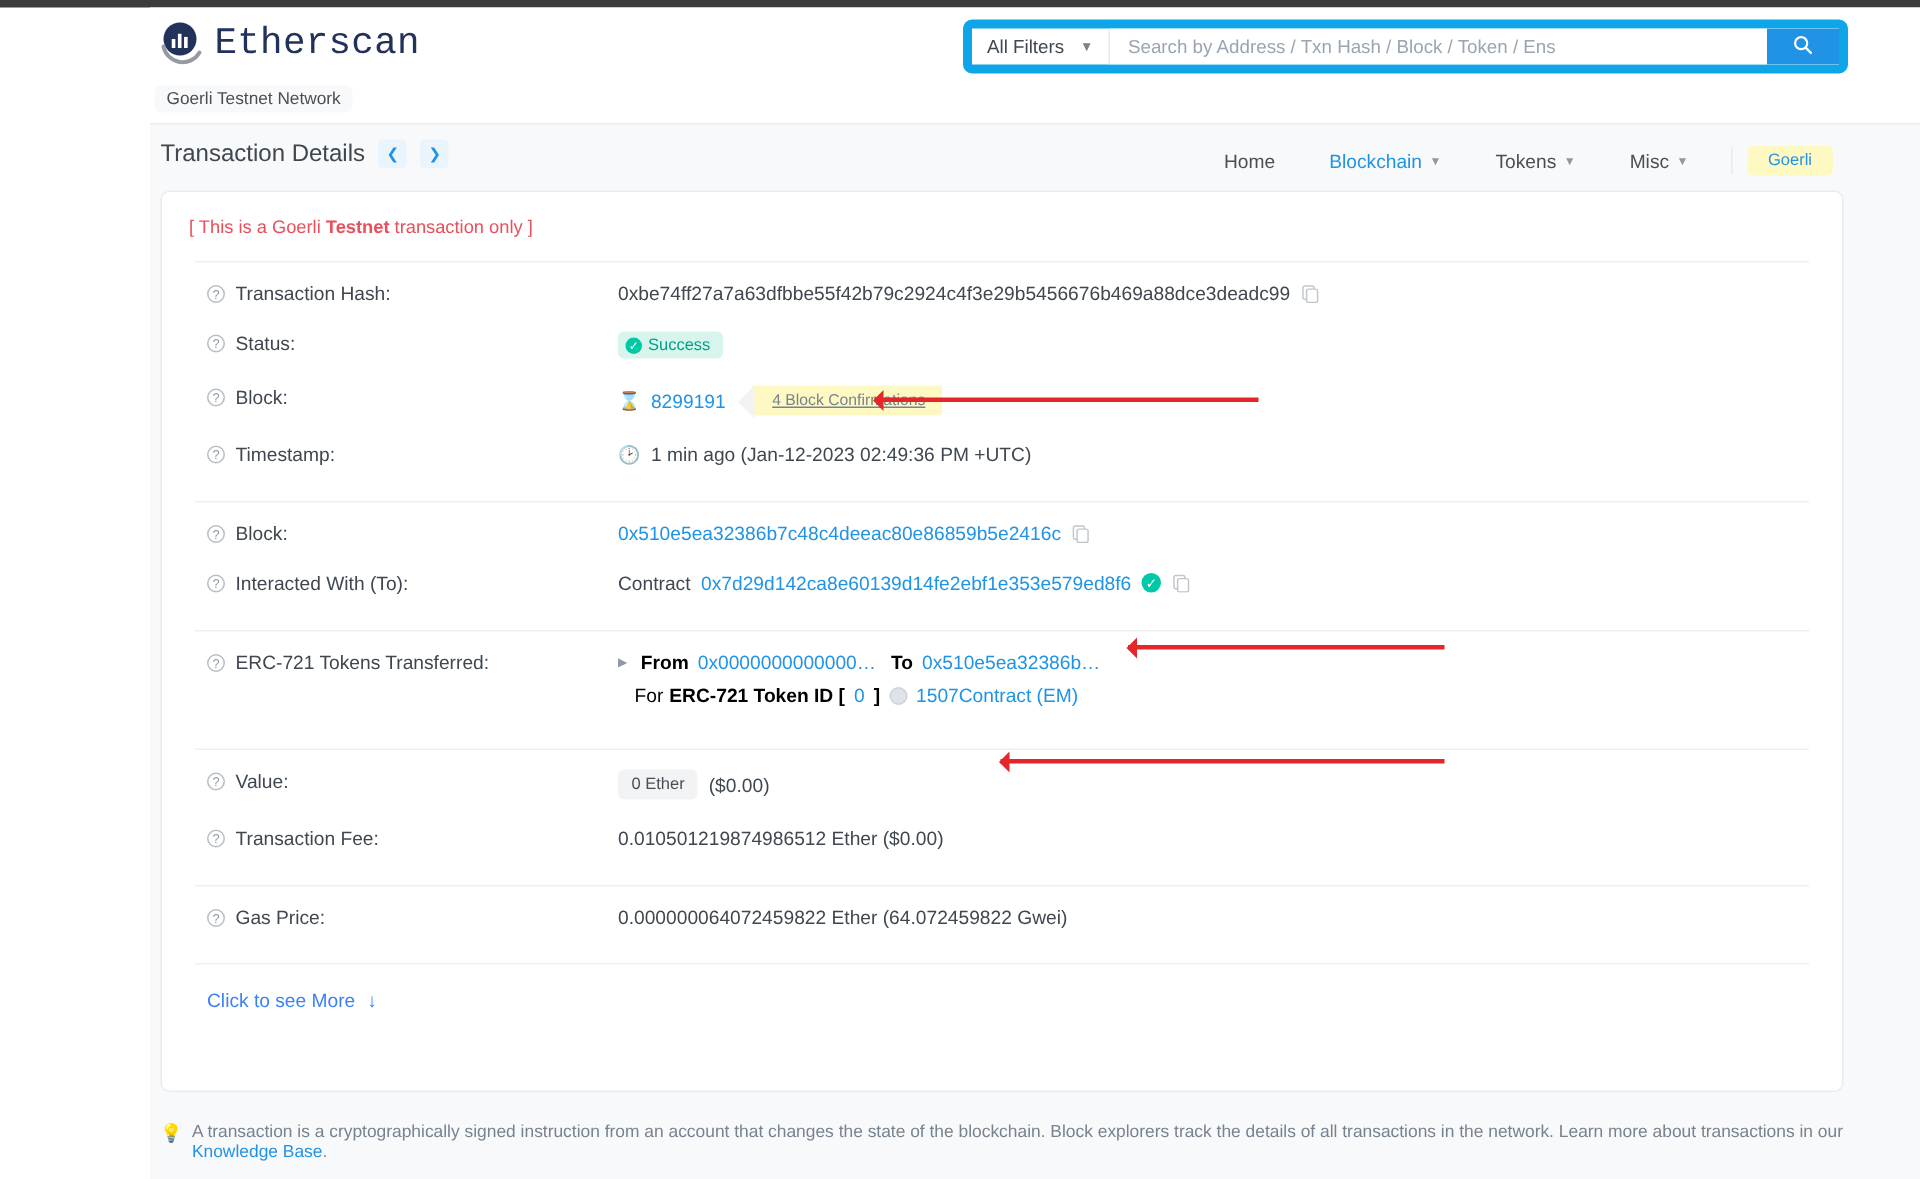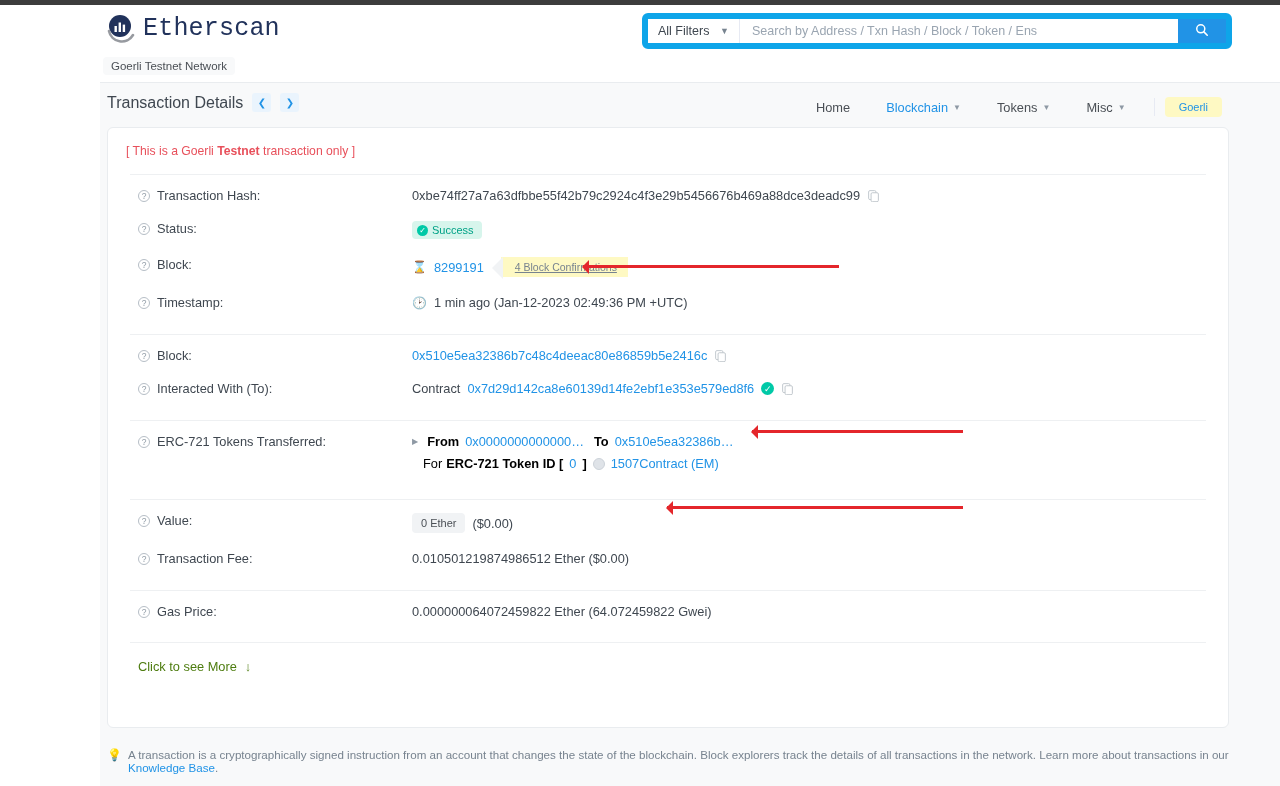--- a/index.html
+++ b/index.html
@@ -91,21 +91,21 @@
   .conf-badge::before { content:""; position:absolute; left:-9px; top:0; border:11px solid transparent;
     border-right-color:#f1f3f5; border-left:0; height:0; width:0; }
   .ether-pill { background:#f1f3f5; color:#4a4f55; font-size:11px; padding:4px 9px; border-radius:4px; }
   .tok-ic { width:12px; height:12px; border-radius:50%; background:#dfe3e8;
     border:1px solid #ccd2d9; flex:none; display:inline-block; }
   .verified { width:13px; height:13px; border-radius:50%; background:#00c9a7; color:#fff;
     font-size:9px; display:inline-flex; align-items:center; justify-content:center; flex:none; }
   .tri { color:#8e99a4; font-size:8px; margin-right:3px; }
   .erc-lines { display:flex; flex-direction:column; gap:7px; }
   .erc-line { display:flex; align-items:center; gap:6px; }
-  .more-link { font-size:12.8px; color:#4d7c0f; padding-left:8px; display:flex; align-items:flex-end; gap:8px; cursor:pointer; }
+  .more-link { font-size:12.8px; color:#3b82f6; padding-left:8px; display:flex; align-items:flex-end; gap:8px; cursor:pointer; }
 
   
   .arrow { position:absolute; height:3px; background:#e4262b; }
   .arrow::before { content:""; position:absolute; left:-1px; top:-5.5px;
     border:7px solid transparent; border-right-color:#e4262b; border-left:0; }
 
   
   .footer { position:absolute; left:107px; top:748px; width:1122px; font-size:11.6px;
     color:#77838f; display:flex; align-items:flex-start; gap:6px; }
   .bulb { color:#9aa5b1; font-size:12px; }

